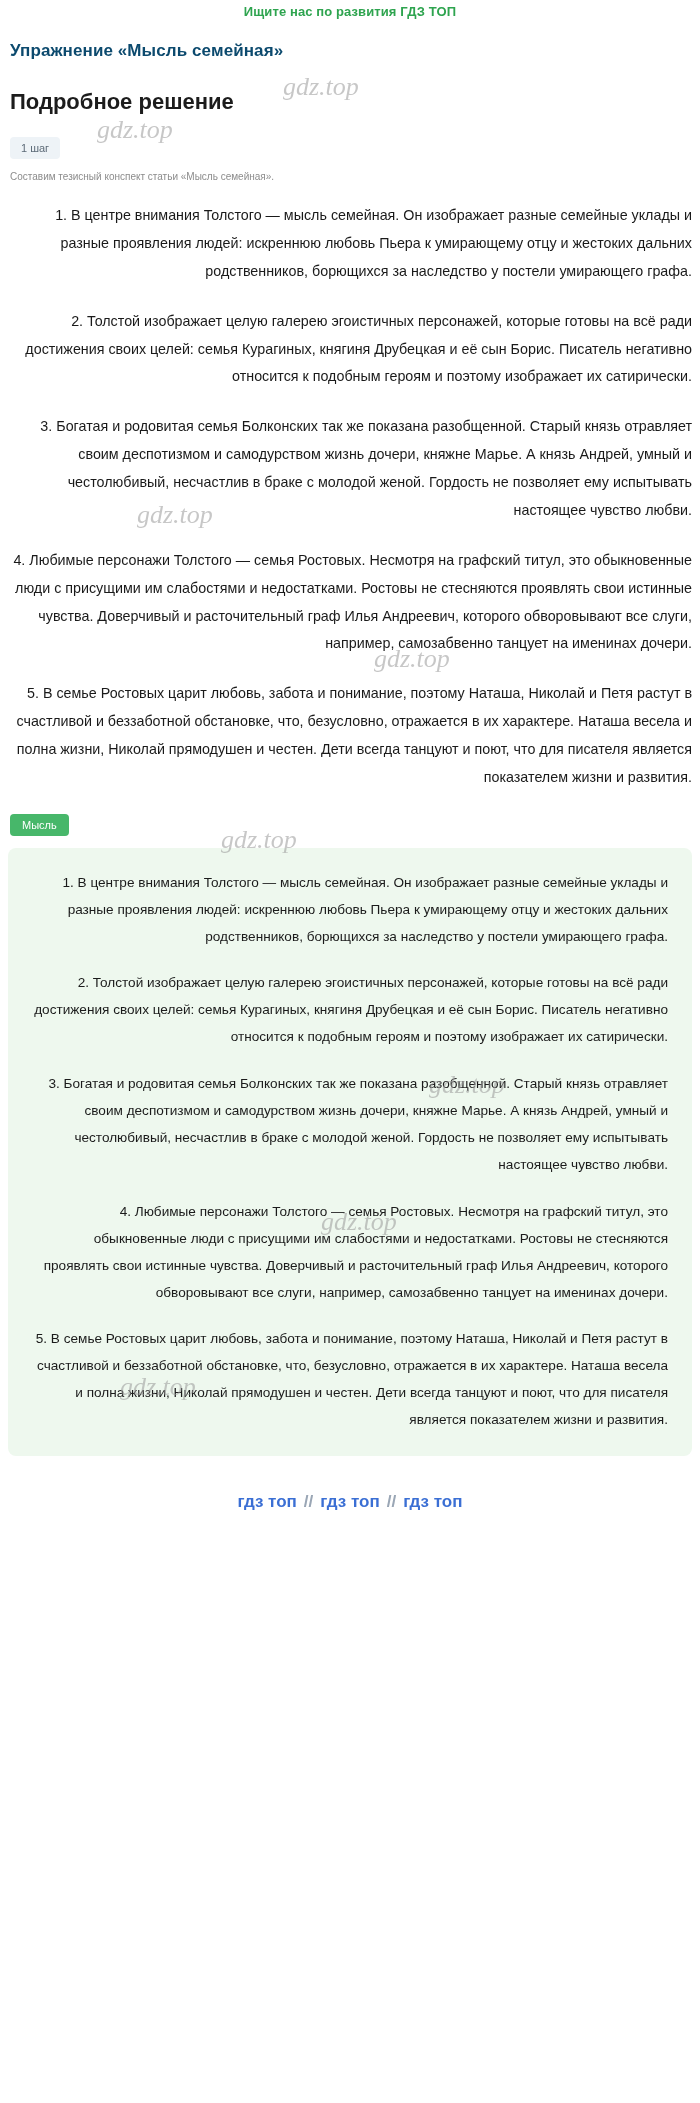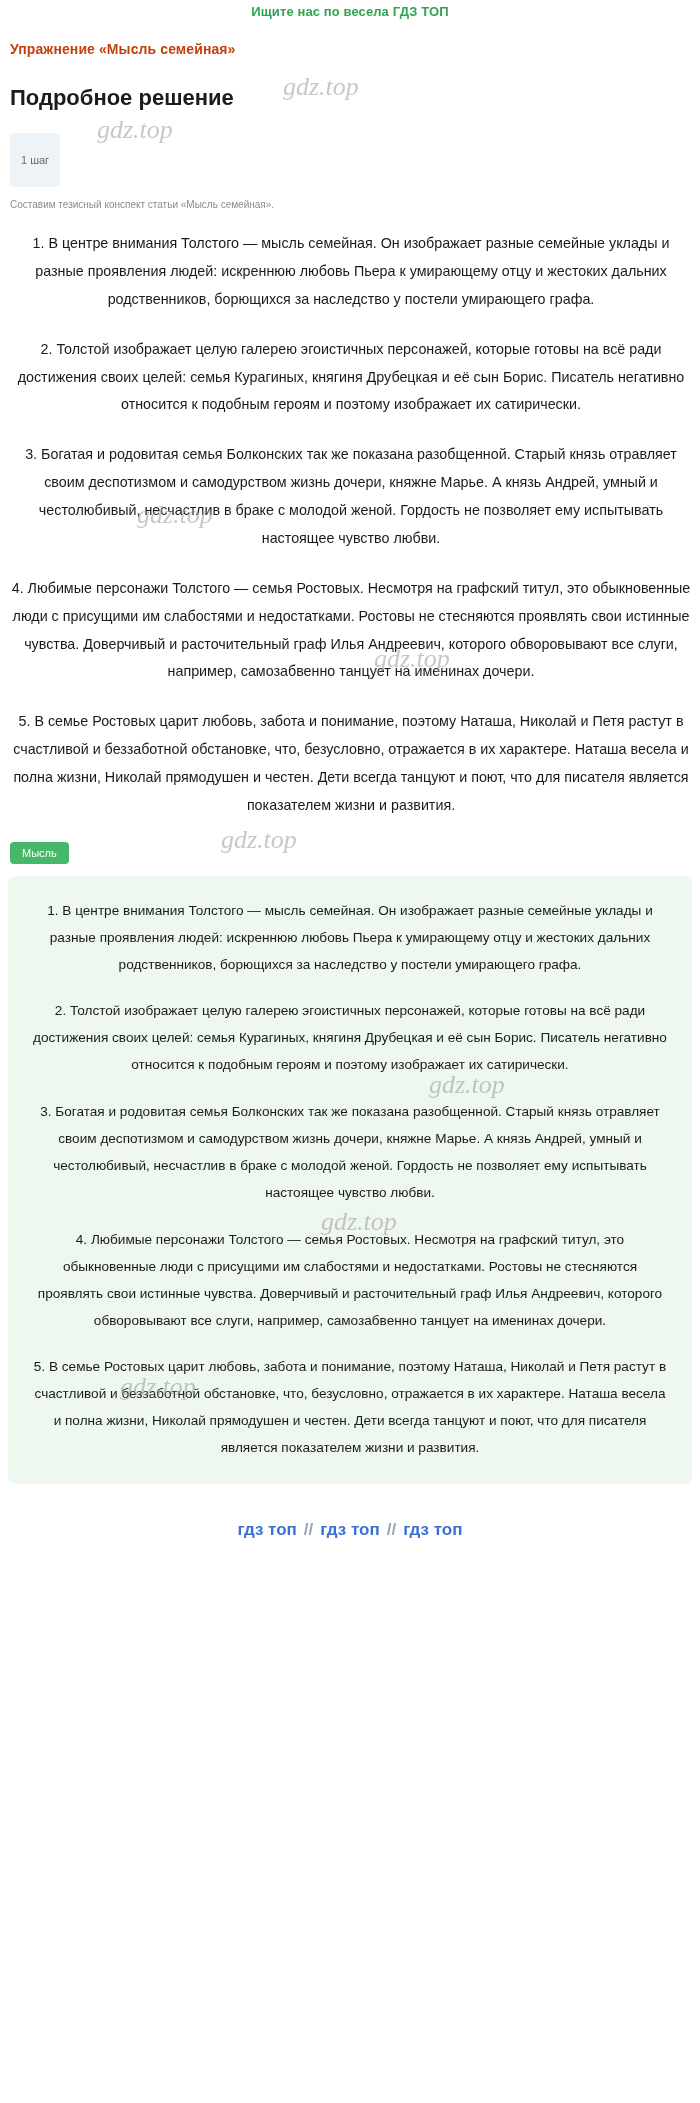--- a/index.html
+++ b/index.html
@@ -27,39 +27,39 @@
     font-weight: bold;
     color: #2ea44f;
     padding: 4px 0 6px 0;
     letter-spacing: 0.1px;
   }
   .content {
     padding: 0 8px 0 8px;
     box-sizing: border-box;
   }
   .exercise-title {
-    font-size: 14px;
+    font-size: 17px;
     font-weight: bold;
-    color: #c2410c;
+    color: #0c4a6e;
     margin: 16px 0 28px 2px;
     letter-spacing: 0.1px;
   }
   .section-heading {
     font-size: 22px;
     font-weight: bold;
     color: #1c1c1c;
     margin: 0 0 22px 2px;
   }
   .step-badge {
     display: inline-block;
     background: #eef3f7;
     color: #5d6b78;
     font-size: 11px;
     border-radius: 4px;
-    padding: 21px 11px;
+    padding: 5px 11px;
     margin: 0 0 12px 2px;
   }
   .answer-badge {
     display: inline-block;
     background: #47b76a;
     color: #ffffff;
     font-size: 11px;
     border-radius: 4px;
     padding: 5px 12px;
     margin: 0 0 12px 2px;
@@ -67,21 +67,21 @@
   .sub-note {
     font-size: 10px;
     color: #8c8c8c;
     margin: 0 0 20px 2px;
   }
   p.para {
     font-size: 14.3px;
     line-height: 1.95;
     color: #1a1a1a;
     margin: 0 0 22px 2px;
-    text-align: center;
+    text-align: right;
   }
   .answer-box {
     background: #eef8ee;
     border-radius: 8px;
     padding: 22px 24px 18px 24px;
     box-sizing: border-box;
     margin: 0 0 22px 0;
   }
   .answer-box p.para {
     font-size: 13.6px;
@@ -118,21 +118,21 @@
     white-space: nowrap;
     z-index: 5;
     font-style: italic;
   }
 </style>
 </head>
 <body>
 
 <div class="page">
 
-  <div class="top-banner">Ищите нас по весела ГДЗ ТОП</div>
+  <div class="top-banner">Ищите нас по развития ГДЗ ТОП</div>
 
   <div class="content">
 
     <h1 class="exercise-title">Упражнение «Мысль семейная»</h1>
 
     <h2 class="section-heading">Подробное решение</h2>
 
     <div class="step-badge">1 шаг</div>
 
     <div class="sub-note">Составим тезисный конспект статьи «Мысль семейная».</div>

